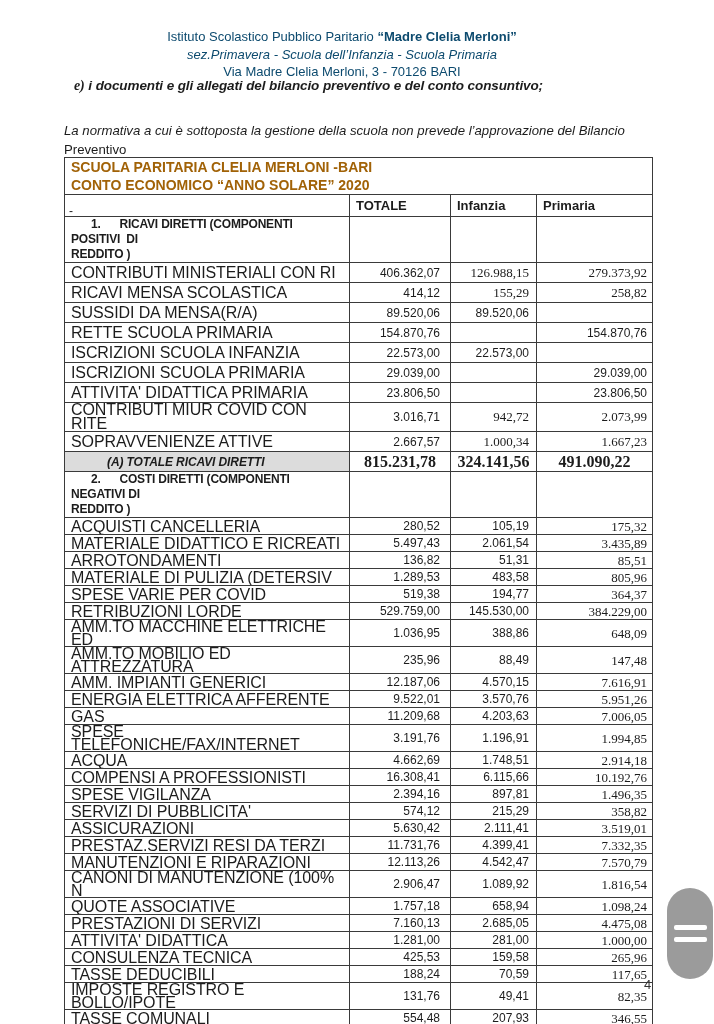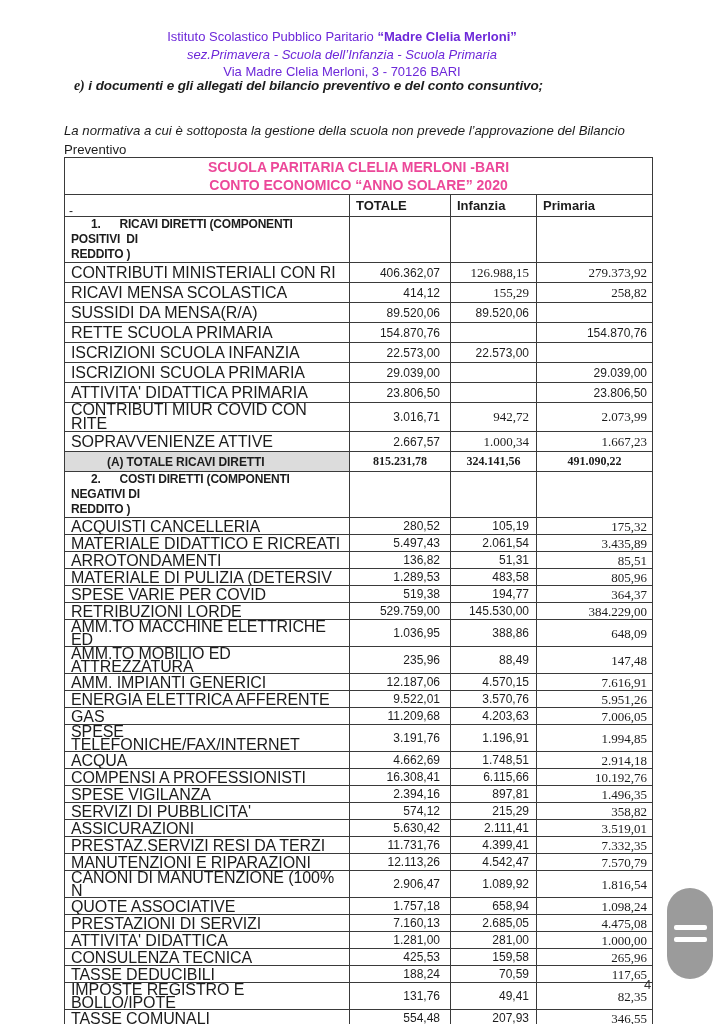--- a/index.html
+++ b/index.html
@@ -2,49 +2,49 @@
 <html><head>
 <meta charset="utf-8">
 <style>
   html,body { margin:0; padding:0; background:#e9e9e9; }
   .page {
     position:relative; width:714px; height:1024px; background:#ffffff;
     font-family:"Liberation Sans", sans-serif; color:#1c1c1c; overflow:hidden;
     margin:0 auto;
   }
   
-  .letterhead { position:absolute; top:28px; left:0; right:30px; text-align:center; font-size:13px; line-height:17.5px; color:#6d28d9; }
+  .letterhead { position:absolute; top:28px; left:0; right:30px; text-align:center; font-size:13px; line-height:17.5px; color:#0c4a6e; }
   .letterhead .b { font-weight:bold; }
   .letterhead .i { font-style:italic; }
   
   .item-e { position:absolute; top:78px; left:74px; font-size:13.5px; font-weight:bold; font-style:italic; letter-spacing:-0.1px; }
   .item-e .e-pre { font-family:"Liberation Serif", serif; font-size:14px; }
   
   .note { position:absolute; top:122px; left:64px; width:630px; font-size:13.2px; line-height:18.5px; }
   .note .l1 { font-style:italic; }
   
   table.ce { position:absolute; top:157px; left:64px; width:588px; border-collapse:collapse; table-layout:fixed; }
   table.ce td { border:1px solid #3a3a3a; padding:0 6px; overflow:hidden; vertical-align:middle; }
-  .title-row td { text-align:center; font-weight:bold; font-size:14px; line-height:18px; padding:2px 0 3px 0; color:#ec4899; }
+  .title-row td { font-weight:bold; font-size:14px; line-height:18px; padding:2px 0 3px 0; color:#a16207; }
   .head-row td { font-weight:bold; font-size:13px; height:21px; }
   .head-row .corner { font-weight:normal; font-size:12px; vertical-align:bottom; padding-left:4px; line-height:10px; }
   .sec-row td { height:31px; font-weight:bold; font-size:12px; line-height:15px; vertical-align:top; padding-top:1px; }
   .sec-row .sec { text-indent:20px; white-space:pre-wrap; letter-spacing:-0.2px; }
   .c-desc { font-size:16px; letter-spacing:-0.1px; }
   tr.s1 td { height:19px; line-height:14px; }
   tr.s2 td { height:16px; line-height:13px; }
   .num { text-align:right; font-size:12px; }
   .c-tot.num { padding-right:10px; }
   .c-inf.num { padding-right:7px; }
   .c-pri.num { padding-right:5px; }
   tr.serif-both .c-inf, tr.serif-both .c-pri,
   tr.serif-pri .c-pri { font-family:"Liberation Serif", serif; font-size:13px; }
   .total-row td { height:19px; }
-  .total-row .c-desc { background:#dcdcdc; font-weight:bold; font-size:12px; padding-left:42px; }
-  .total-row .num { font-family:"Liberation Serif", serif; font-weight:bold; font-size:12px; text-align:center; padding:0 2px; }
+  .total-row .c-desc { background:#dcdcdc; font-weight:bold; font-size:12px; padding-left:42px;font-style:italic; }
+  .total-row .num { font-family:"Liberation Serif", serif; font-weight:bold; font-size:16px; text-align:center; padding:0 2px; }
   
   .pagenum { position:absolute; top:977px; left:644px; font-size:13px; color:#333; }
   
   .handle { position:absolute; top:888px; left:667px; width:46px; height:91px; border-radius:23px; background:#9b9b9b; }
   .handle .bar { position:absolute; left:7px; width:33px; height:5px; border-radius:2px; background:#ffffff; }
   .handle .bar.b1 { top:37px; }
   .handle .bar.b2 { top:49px; }
 </style>
 </head>
 <body>

